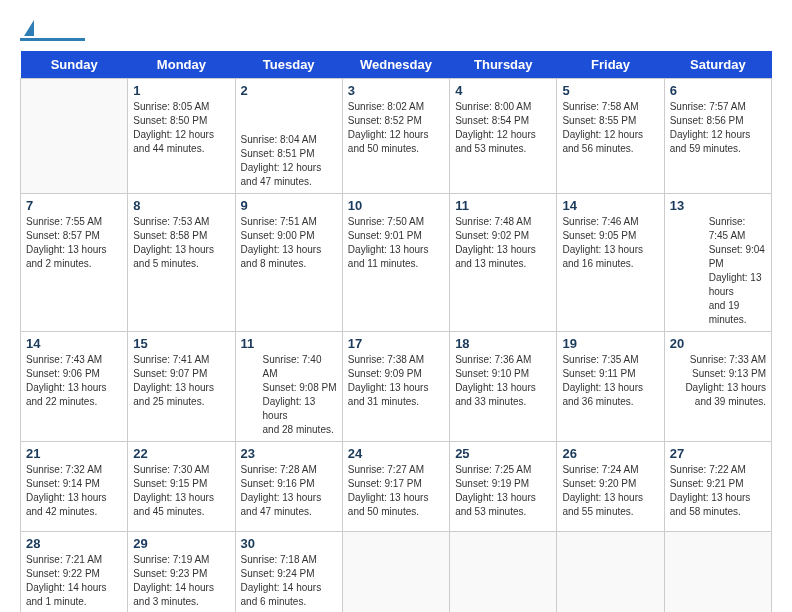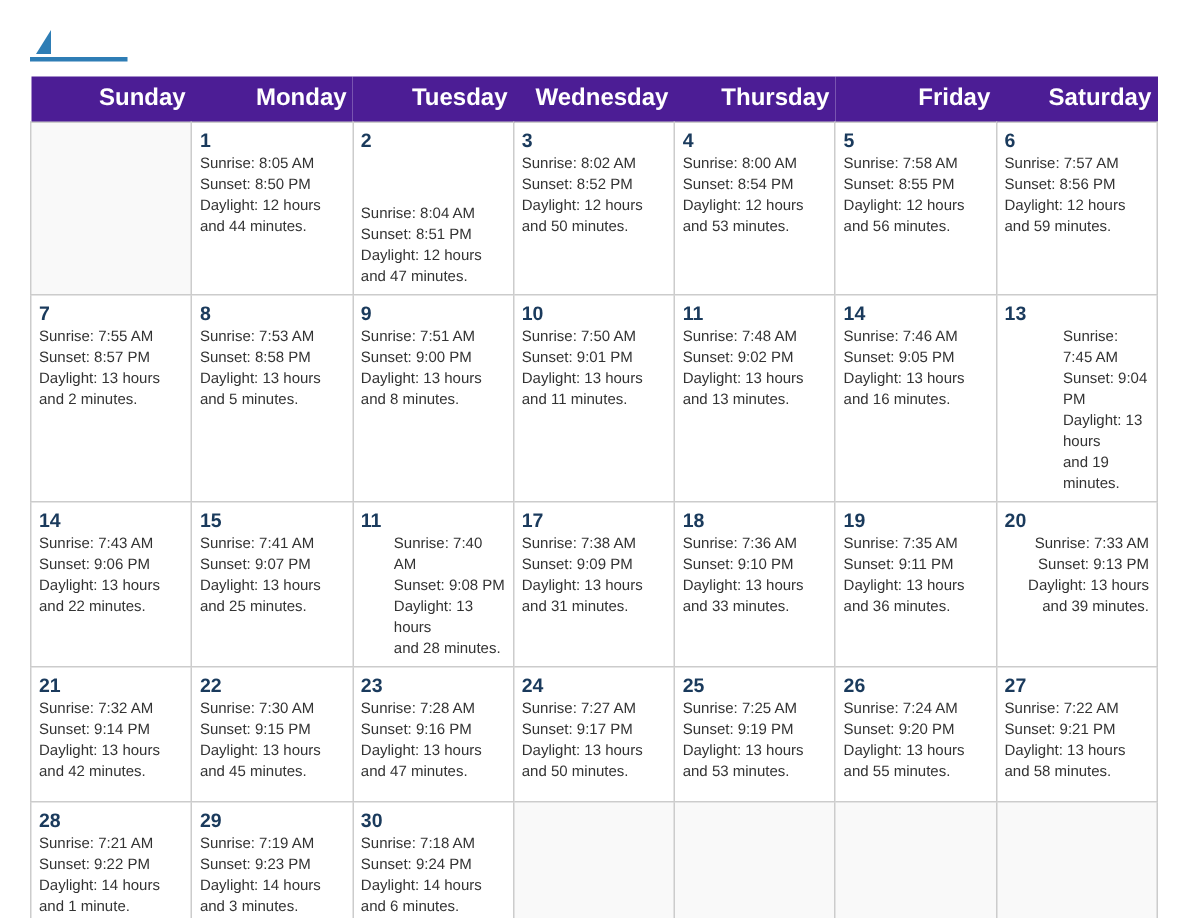--- a/index.html
+++ b/index.html
@@ -32,25 +32,25 @@
     .location {
       font-size: 16px;
       color: #555;
     }
     .calendar-table {
       width: 100%;
       border-collapse: collapse;
       font-size: 11px;
     }
     .calendar-table th {
-      background-color: #4c1d95;
+      background-color: #1d4ed8;
       color: #fff;
       padding: 6px 4px;
-      text-align: right;
-      font-size: 16px;
+      text-align: center;
+      font-size: 13px;
       font-weight: bold;
     }
     .calendar-table td {
       border: 1px solid #ccc;
       vertical-align: top;
       padding: 4px 5px;
       width: calc(100% / 7);
       min-height: 80px;
       height: 90px;
     }

